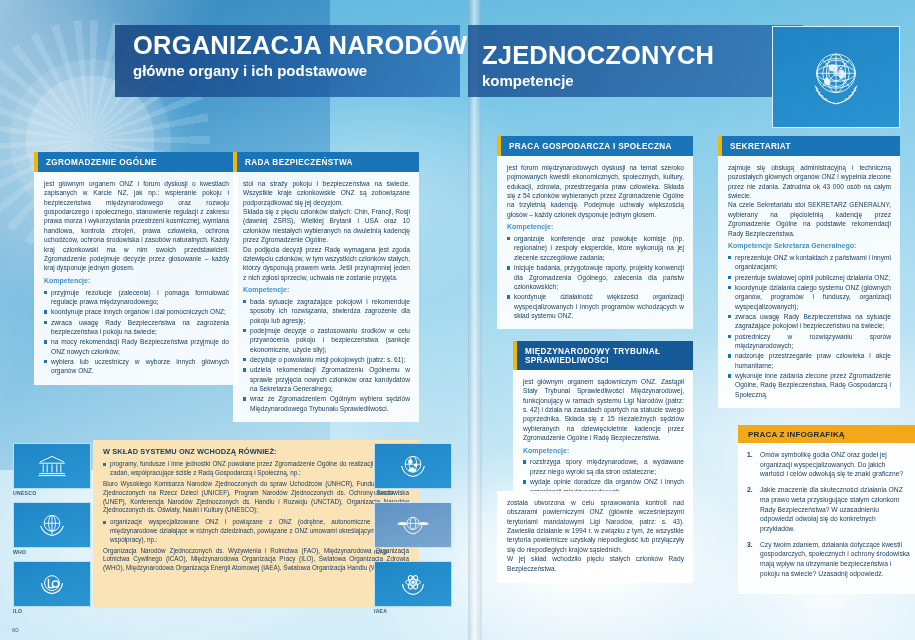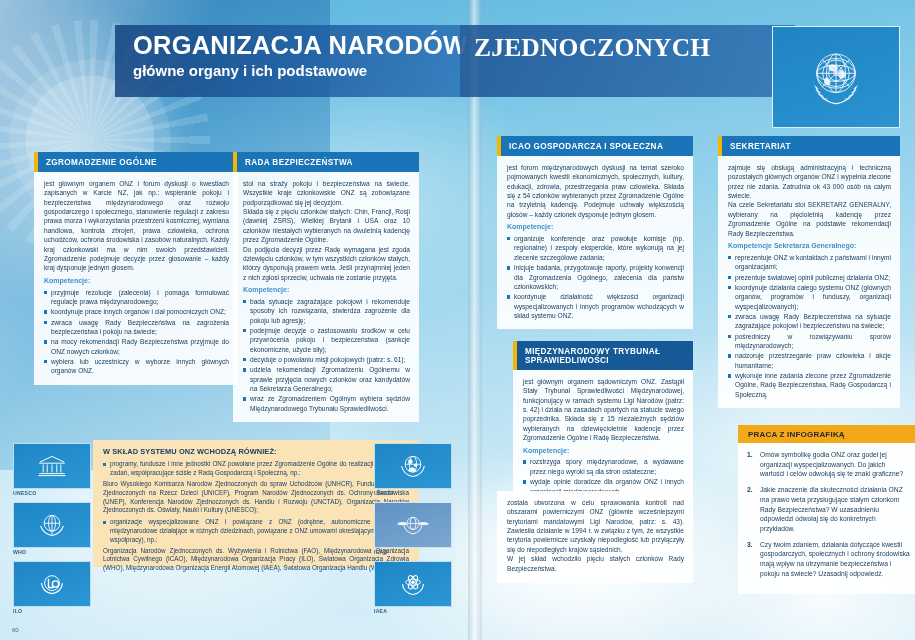--- a/index.html
+++ b/index.html
@@ -53,24 +53,23 @@
   }
 
   
   .header { position:absolute; top:25px; left:115px; width:800px; height:56px; z-index:4; display:flex; }
   .header-left {
     width:345px; height:72px;
     background:linear-gradient(100deg, rgba(22,68,128,.86) 0%, rgba(30,92,160,.86) 55%, rgba(38,110,180,.80) 100%);
     padding:7px 14px 0 18px;
   }
   .header-right {
-    width:335px; height:72px; 
+    width:335px; height:72px; margin-left:8px;
     background:linear-gradient(100deg, rgba(26,80,145,.84) 0%, rgba(36,104,172,.78) 100%);
-    padding:9px 14px 0 14px;
-    font-family:Liberation Serif, serif;
+    padding:17px 14px 0 14px;
   }
   .h-title { font-size:25.5px; font-weight:bold; color:#ffffff; letter-spacing:.2px; line-height:1.06; white-space:nowrap; }
   .h-sub { font-size:15px; font-weight:bold; color:#ffffff; line-height:1.15; margin-top:3px; white-space:nowrap; }
 
   
   .un-plate {
     position:absolute; right:15px; top:26px; width:128px; height:102px; z-index:5;
     background:linear-gradient(160deg,#1f84c4,#2a93d0);
     border:1.5px solid rgba(255,255,255,.85);
   }
@@ -102,21 +101,21 @@
   
   #card-zo  { left:34px;  top:152px; width:204px; }
   #card-rb  { left:233px; top:152px; width:186px; }
   #card-rg  { left:497px; top:136px; width:196px; }
   #card-mt  { left:497px; top:341px; width:196px;padding-left:16px; }
   #card-rp  { left:497px; top:491px; width:196px; }
   #card-sek { left:718px; top:136px; width:182px; }
 
   
   #box-system {
-    position:absolute; left:93px; top:440px; width:326px; height:127px; z-index:3;
+    position:absolute; left:93px; top:440px; width:326px; height:168px; z-index:3;
     background:#fbe3b8; color:#1a3f63;
     padding:7px 10px 16px 10px; font-size:6.3px; line-height:1.4; text-align:justify;
   }
   #box-system h4 { font-size:7.4px; font-weight:bold; margin-bottom:3px; letter-spacing:.1px; }
   #box-system ul.bul li::before { background:#1a74b8; top:2.5px; }
   #box-system ul.bul li { margin-bottom:2px; }
 
   
   .logo-strip { position:absolute; z-index:4; width:80px; }
   #logos-left { left:13px; top:443px; }
@@ -162,20 +161,21 @@
 </div>
 <div class="page-gutter"></div>
 
 <div class="header">
   <div class="header-left">
     <div class="h-title">ORGANIZACJA NARODÓW</div>
     <div class="h-sub">główne organy i ich podstawowe</div>
   </div>
   <div class="header-right">
     <div class="h-title">ZJEDNOCZONYCH</div>
+    <div class="h-sub">kompetencje</div>
   </div>
 </div>
 
 <div class="un-plate">
   <svg class="un-emblem" width="74" height="74" viewBox="0 0 100 100">
     <g fill="none" stroke="#ffffff" stroke-width="1.1">
       <circle cx="50" cy="45" r="26"></circle>
       <circle cx="50" cy="45" r="18"></circle>
       <circle cx="50" cy="45" r="10"></circle>
       <circle cx="50" cy="45" r="3"></circle>
@@ -229,21 +229,21 @@
       <li>bada sytuacje zagrażające pokojowi i rekomenduje sposoby ich rozwiązania, stwierdza zagrożenie dla pokoju lub agresję;</li>
       <li>podejmuje decyzje o zastosowaniu środków w celu przywrócenia pokoju i bezpieczeństwa (sankcje ekonomiczne, użycie siły);</li>
       <li>decyduje o powołaniu misji pokojowych (patrz: s. 61);</li>
       <li>udziela rekomendacji Zgromadzeniu Ogólnemu w sprawie przyjęcia nowych członków oraz kandydatów na Sekretarza Generalnego;</li>
       <li>wraz ze Zgromadzeniem Ogólnym wybiera sędziów Międzynarodowego Trybunału Sprawiedliwości.</li>
     </ul>
   </div>
 </div>
 
 <div class="card" id="card-rg">
-  <div class="card-head">ICAO GOSPODARCZA I SPOŁECZNA</div>
+  <div class="card-head">PRACA GOSPODARCZA I SPOŁECZNA</div>
   <div class="card-body">
     <p>jest forum międzynarodowych dyskusji na temat szeroko pojmowanych kwestii ekonomicznych, społecznych, kultury, edukacji, zdrowia, przestrzegania praw człowieka. Składa się z 54 członków wybieranych przez Zgromadzenie Ogólne na trzyletnią kadencję. Podejmuje uchwały większością głosów – każdy członek dysponuje jednym głosem.</p>
     <div class="kompetencje">Kompetencje:</div>
     <ul class="bul">
       <li>organizuje konferencje oraz powołuje komisje (np. regionalne) i zespoły eksperckie, które wykonują na jej zlecenie szczegółowe zadania;</li>
       <li>inicjuje badania, przygotowuje raporty, projekty konwencji dla Zgromadzenia Ogólnego, zalecenia dla państw członkowskich;</li>
       <li>koordynuje działalność większości organizacji wyspecjalizowanych i innych programów wchodzących w skład systemu ONZ.</li>
     </ul>
   </div>
 </div>

